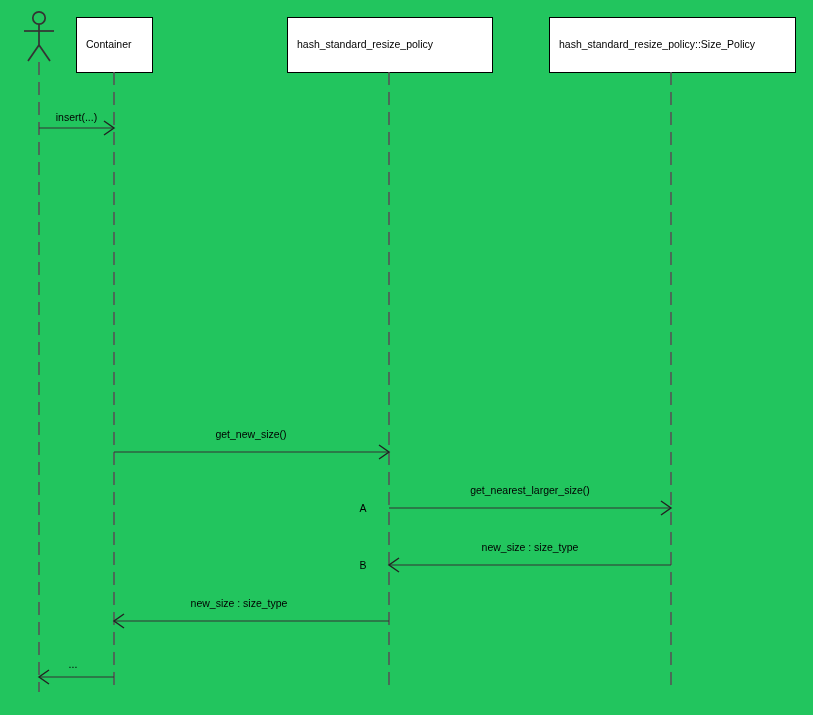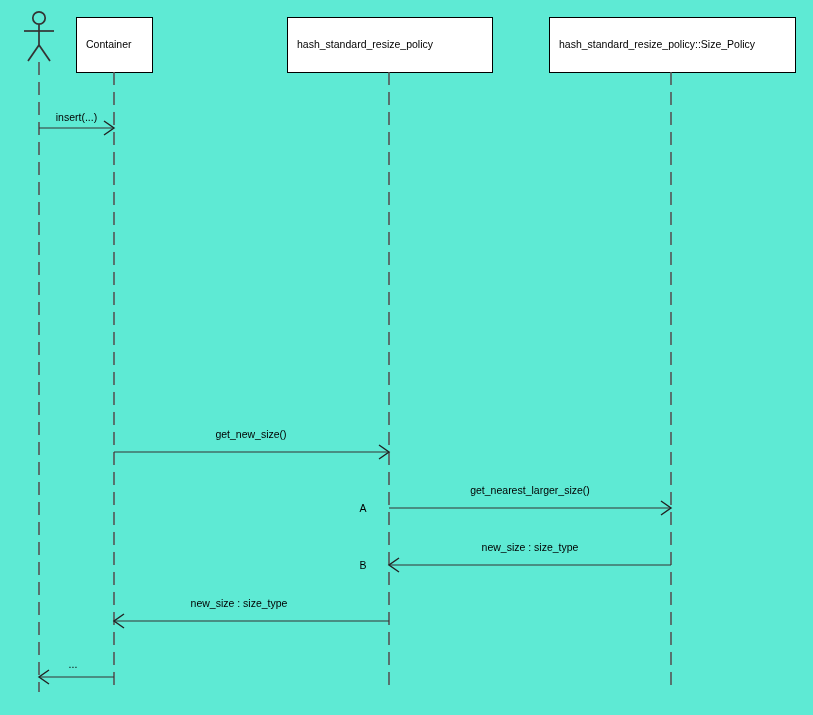--- a/index.html
+++ b/index.html
@@ -9,21 +9,21 @@
     background: #ffffff;
   }
   body {
     font-family: "Liberation Sans", sans-serif;
     color: #000000;
   }
   #diagram-root {
     position: relative;
     width: 813px;
     height: 715px;
-    background: #5eead4;
+    background: #22c55e;
     overflow: hidden;
   }
   svg#sequence-canvas {
     display: block;
     width: 813px;
     height: 715px;
   }
   .lifeline-box {
     fill: #ffffff;
     stroke: #000000;

